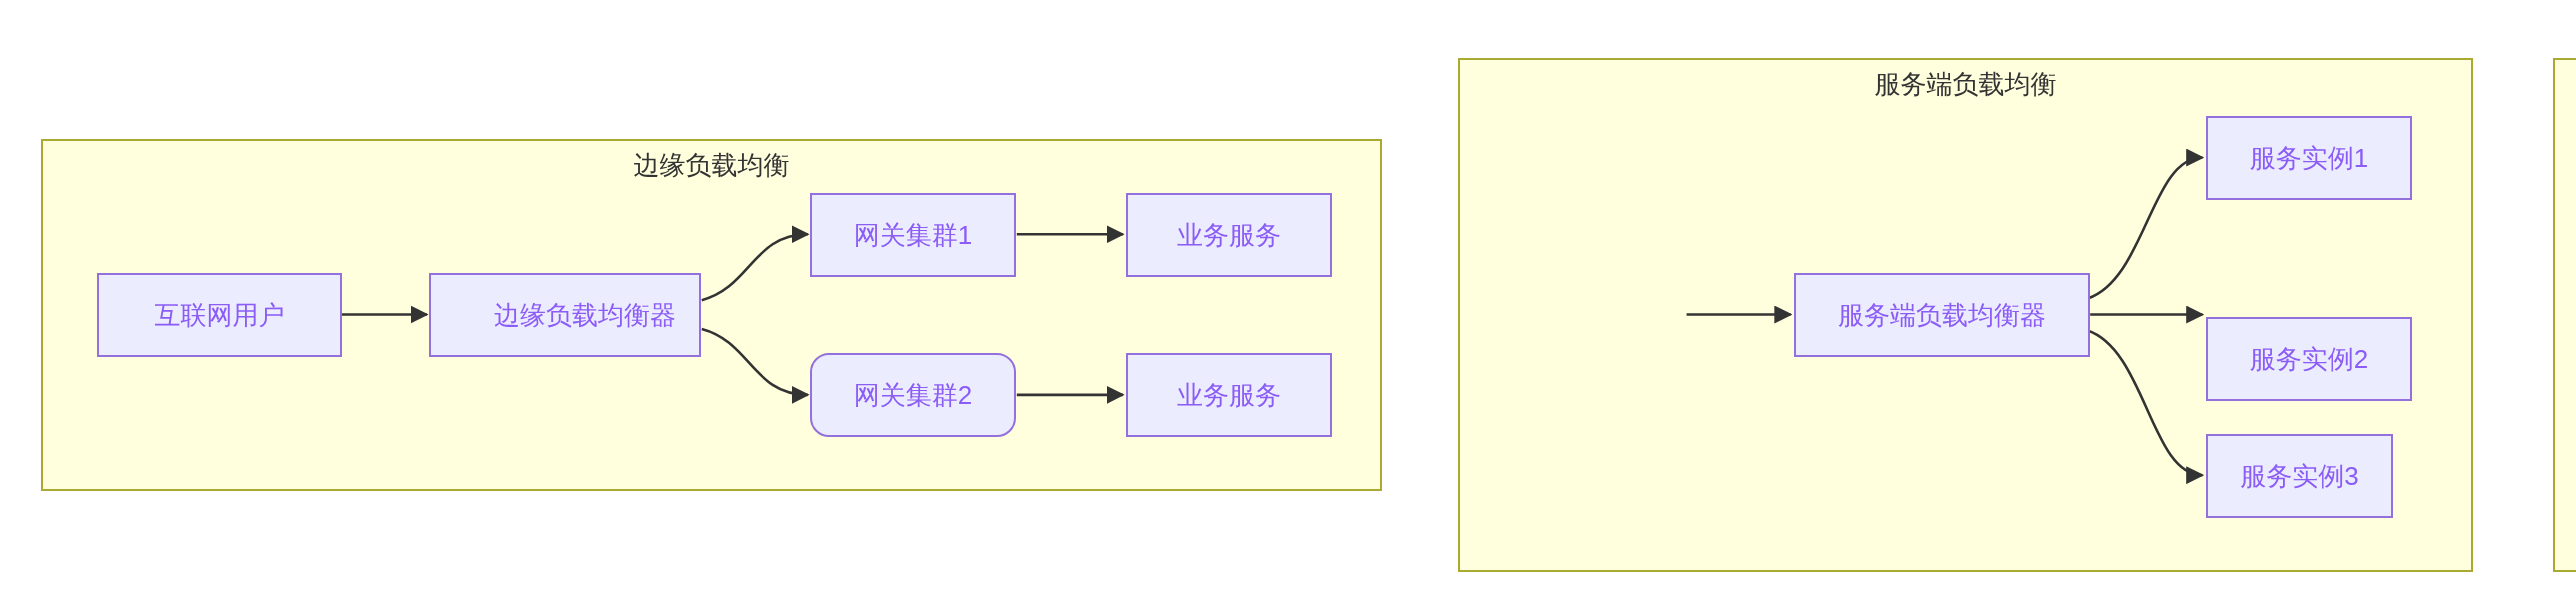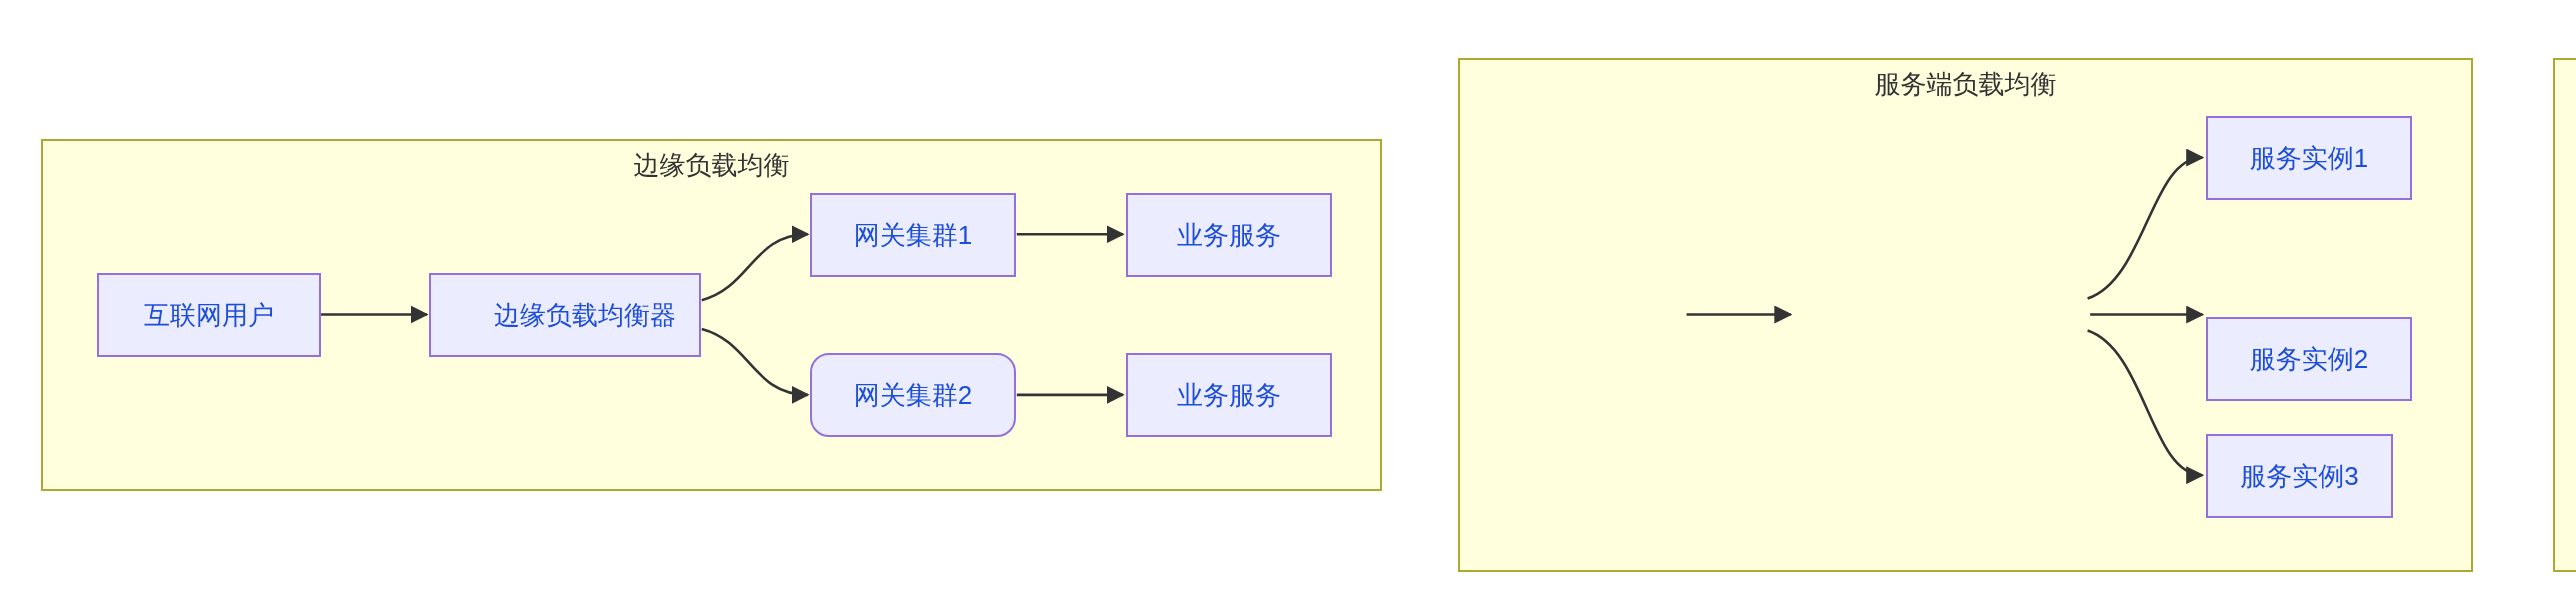--- a/index.html
+++ b/index.html
@@ -29,21 +29,21 @@
   }
   .node {
     position: absolute;
     background: #ececff;
     border: 2.1px solid #9370db;
     box-sizing: border-box;
     display: flex;
     align-items: center;
     justify-content: center;
     font-size: 26px;
-    color: #1d4ed8;
+    color: #8b5cf6;
     white-space: nowrap;
     z-index: 2;
   }
   svg.edges-layer {
     position: absolute;
     left: 0; top: 0;
     z-index: 1;
     pointer-events: none;
   }
   .edge-path { fill: none; stroke: #333333; stroke-width: 5; }
@@ -82,25 +82,26 @@
     <path class="edge-path" d="M 4052 580 C 4165 542, 4175 306, 4275 306" marker-end="url(#arrow)"></path>
     <path class="edge-path" d="M 4057 611 L 4275 611" marker-end="url(#arrow)"></path>
     <path class="edge-path" d="M 4052 642 C 4165 680, 4175 923, 4275 923" marker-end="url(#arrow)"></path>
 
     <path class="edge-path" d="M 5410 611 L 5604 611" marker-end="url(#arrow)"></path>
     <path class="edge-path" d="M 6182 580 C 6292 542, 6295 306, 6383 306" marker-end="url(#arrow)"></path>
     <path class="edge-path" d="M 6187 611 L 6383 611" marker-end="url(#arrow)"></path>
     <path class="edge-path" d="M 6182 642 C 6292 680, 6295 923, 6383 923" marker-end="url(#arrow)"></path>
   </svg>
 
-  <div class="node" style="left:97px; top:273px; width:224px; height:84px;">互联网用户</div>
+  <div class="node" style="left:97px; top:273px; width:245px; height:84px;">互联网用户</div>
   <div class="node" style="left:429px; top:273px; width:272px; height:84px;padding-left:40px;">边缘负载均衡器</div>
   <div class="node" style="left:810px; top:193px; width:206px; height:84px;">网关集群1</div>
   <div class="node" style="left:810px; top:353px; width:206px; height:84px;border-radius:19px;">网关集群2</div>
   <div class="node" style="left:1126px; top:193px; width:206px; height:84px;">业务服务</div>
   <div class="node" style="left:1126px; top:353px; width:206px; height:84px;">业务服务</div>
 
+  <div class="node" style="left:1794px; top:273px; width:296px; height:84px;">服务端负载均衡器</div>
   <div class="node" style="left:2206px; top:116px; width:206px; height:84px;">服务实例1</div>
   <div class="node" style="left:2206px; top:273px; width:206px; height:84px;margin-top:44px;">服务实例2</div>
   <div class="node" style="left:2206px; top:434px; width:187px; height:84px;">服务实例3</div>
 
 </div>
 
 
 </body></html>

